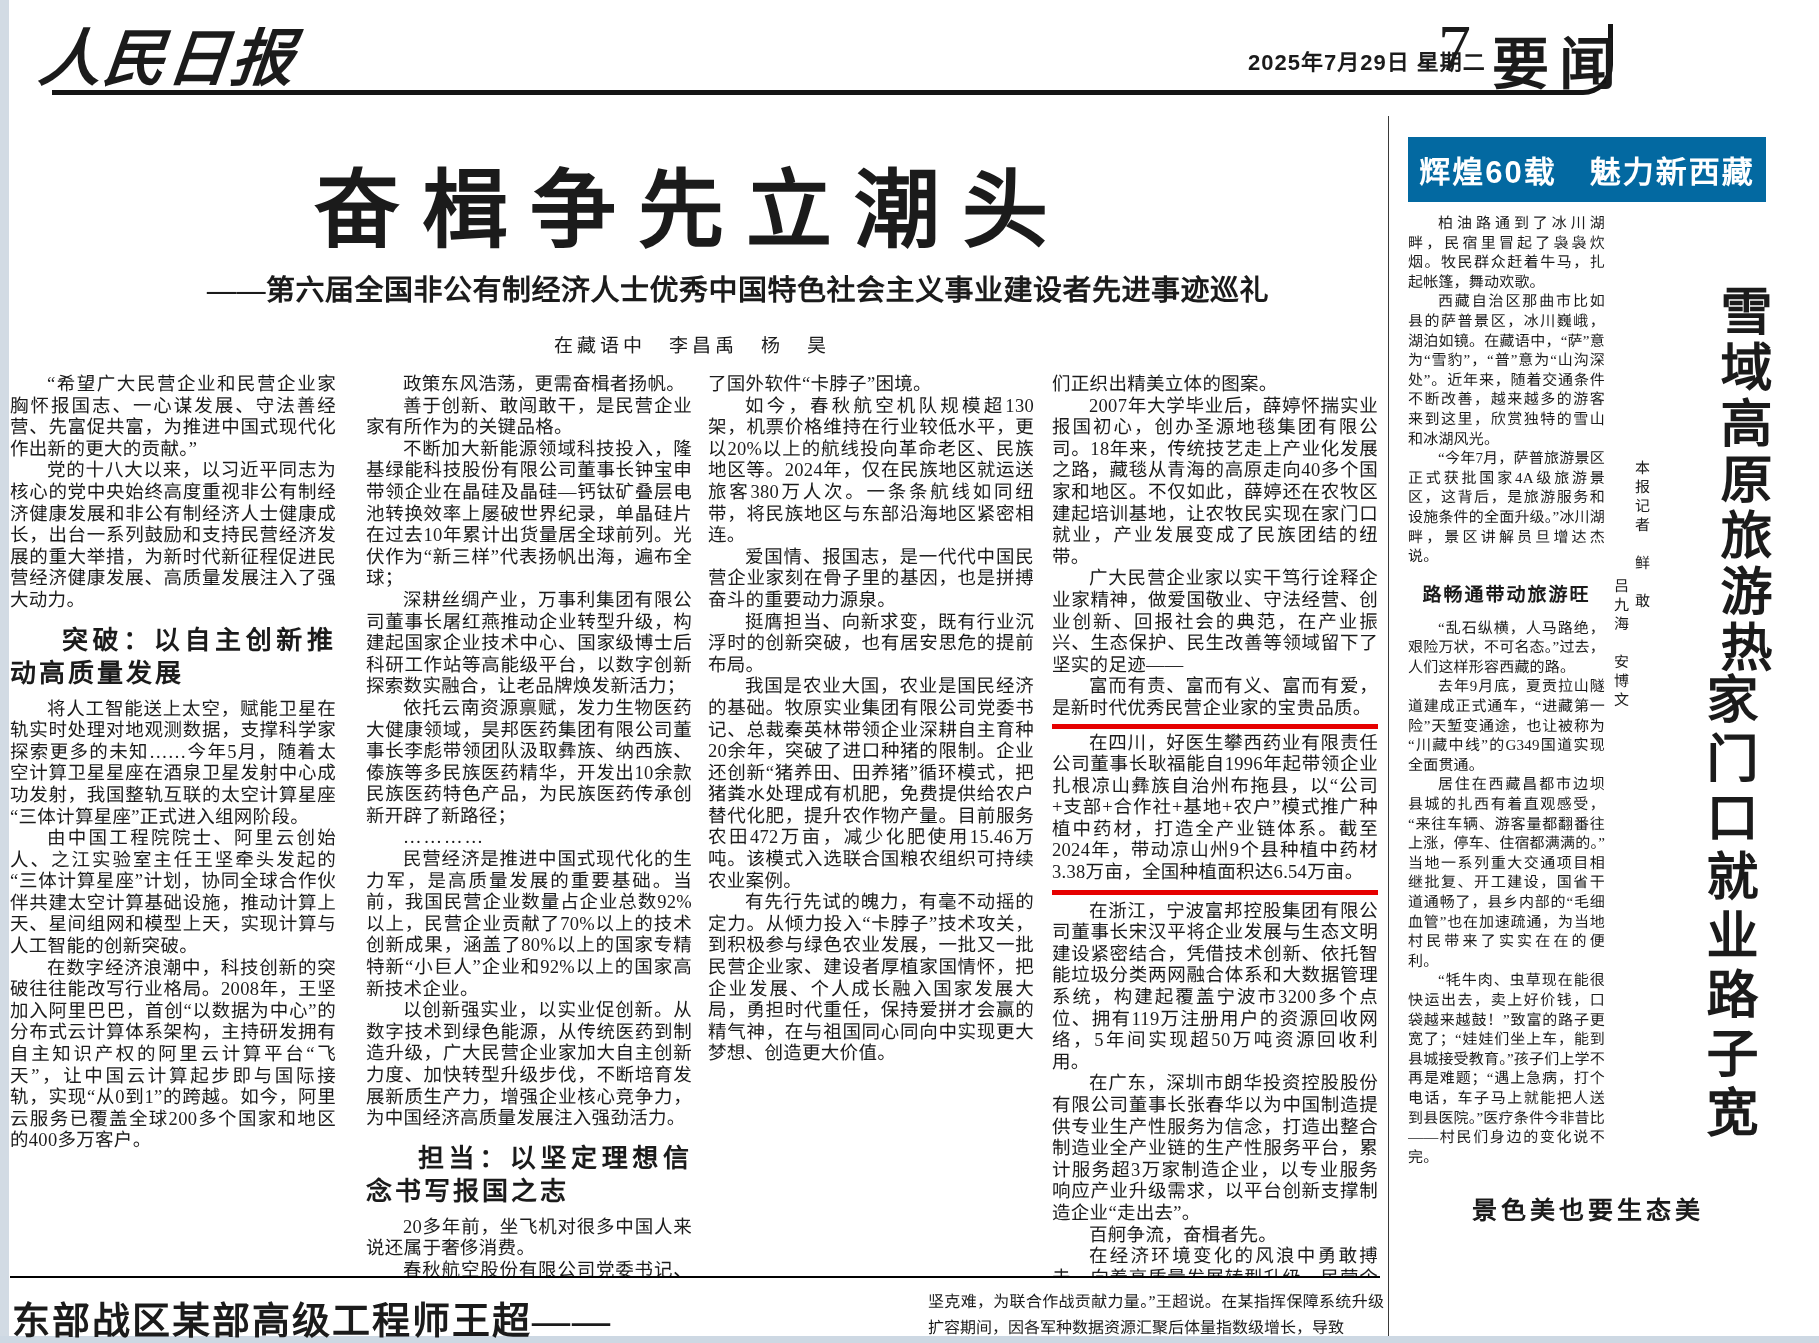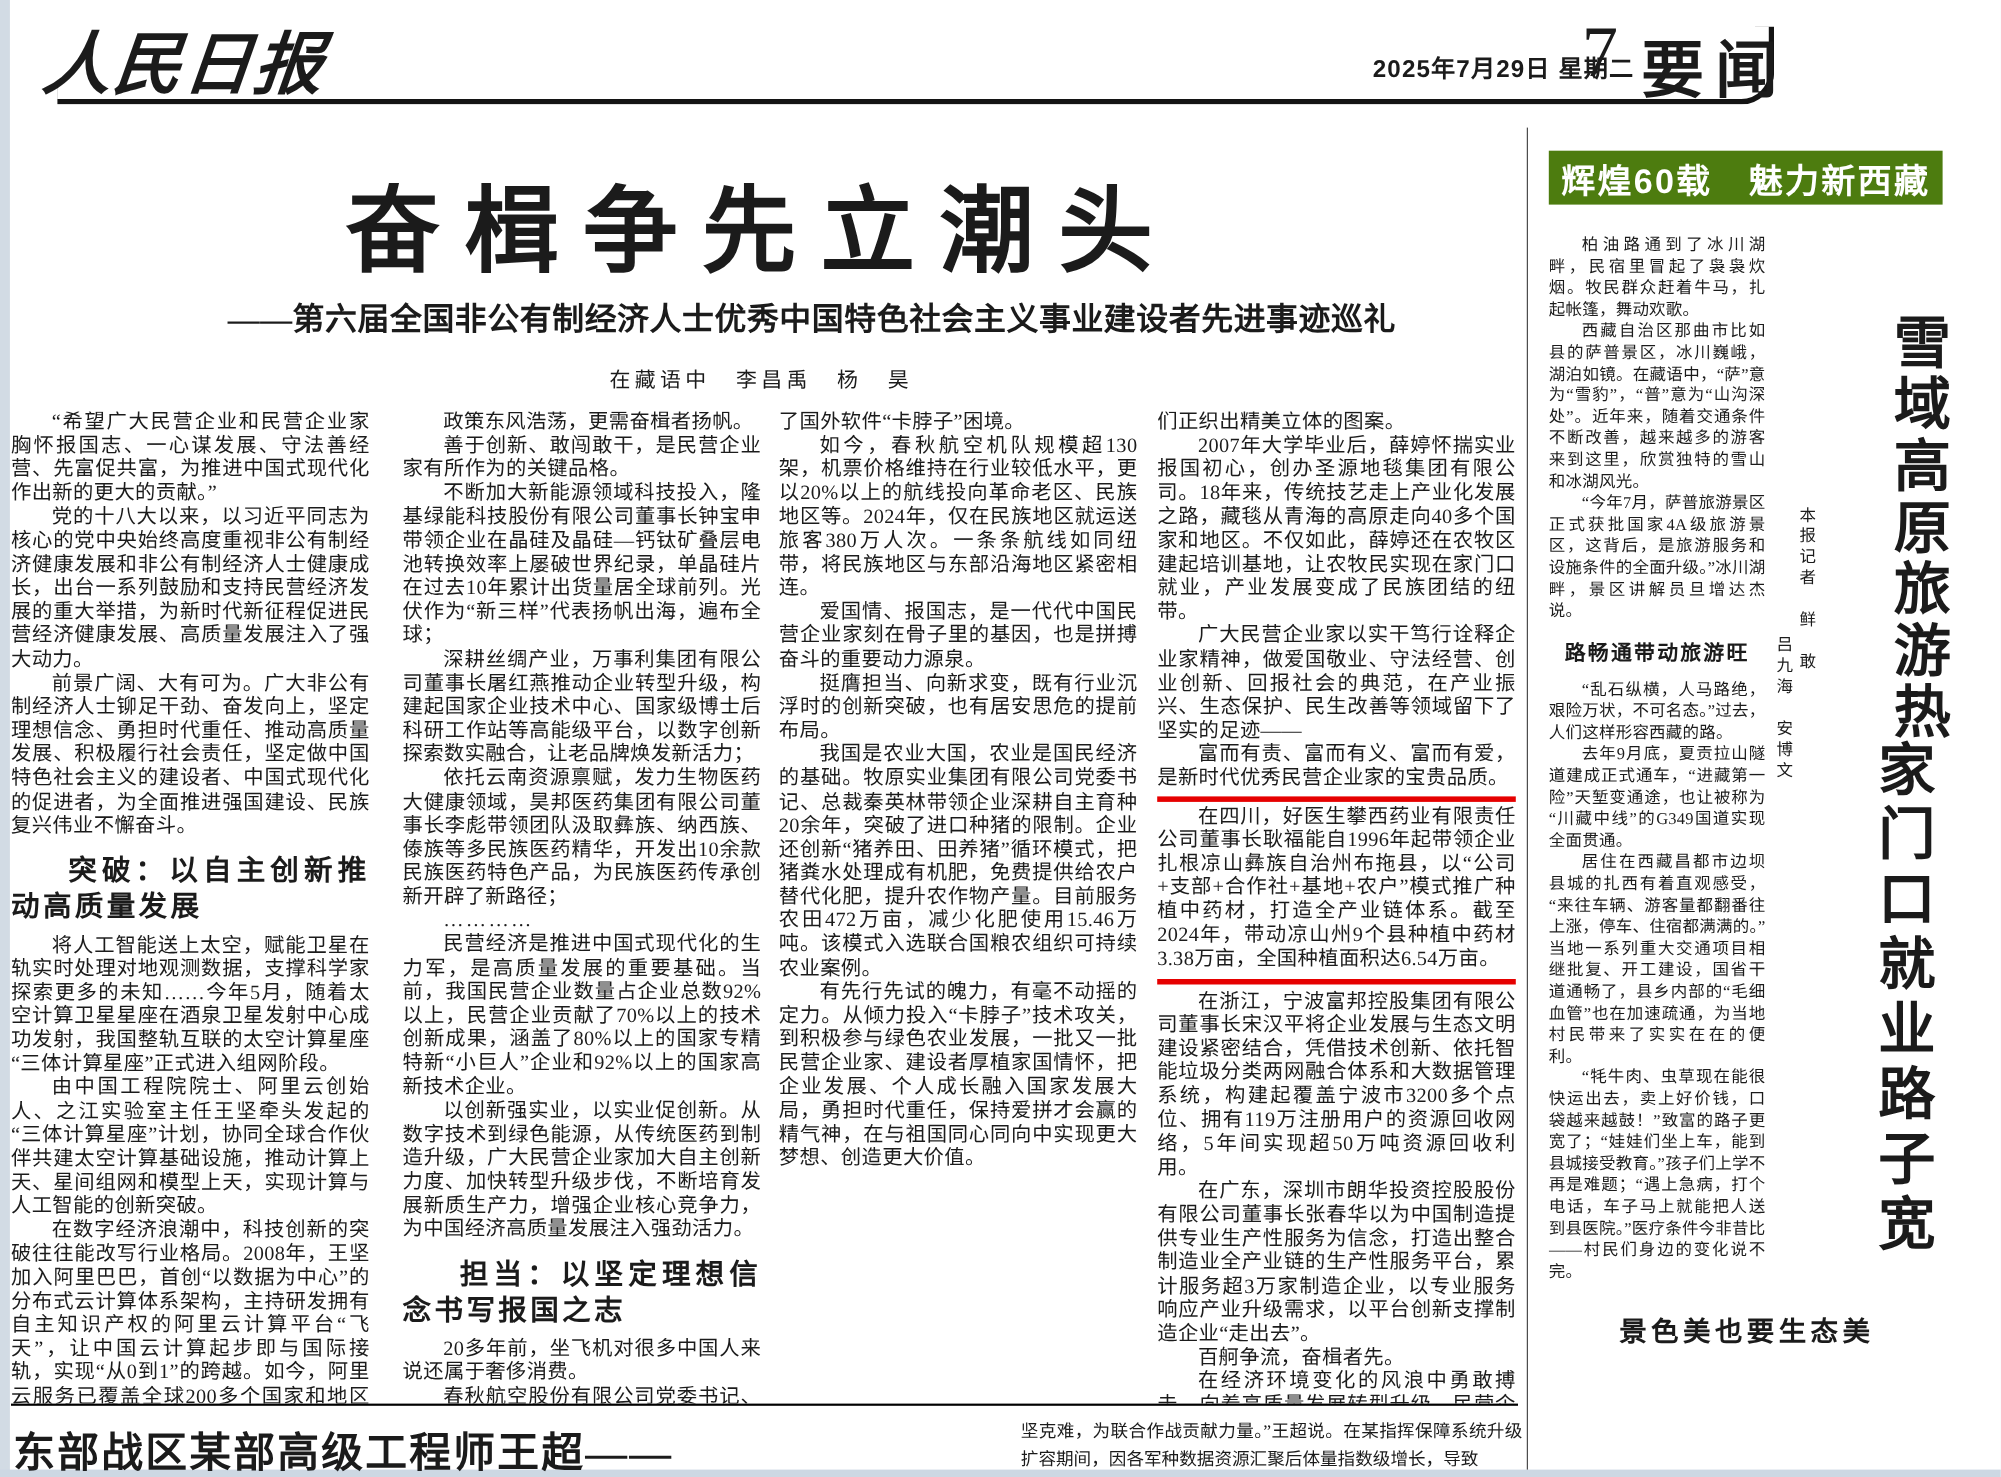--- a/index.html
+++ b/index.html
@@ -39,21 +39,21 @@
 
   .v-divider{position:absolute;left:1388px;top:116px;height:1220px;border-left:1px solid #3a3a3a;}
 
   
   .bottom-rule{position:absolute;left:10px;top:1276px;width:1370px;border-top:2px solid #000;}
   .bottom-headline{position:absolute;left:12px;top:1290px;font-size:38px;font-weight:700;letter-spacing:2px;white-space:nowrap;}
   .bottom-snippet{position:absolute;left:928px;top:1289px;width:456px;height:54px;overflow:hidden;
                   font-size:16px;line-height:26px;text-align:justify;}
 
   
-  .banner{position:absolute;left:1408px;top:137px;width:358px;height:49px;background:#4d7c0f;color:#ffffff;
+  .banner{position:absolute;left:1408px;top:137px;width:358px;height:65px;background:#0369a1;color:#ffffff;
           display:flex;align-items:center;justify-content:center;font-family:"Liberation Sans","DejaVu Sans",sans-serif;
           font-weight:700;font-size:31px;letter-spacing:2px;}
   .tibet-col{position:absolute;left:1408px;top:214px;width:197px;height:952px;overflow:hidden;
              font-size:15px;line-height:19.6px;letter-spacing:0.2px;text-align:justify;}
   .tibet-col .col-head{font-size:19px;line-height:30px;letter-spacing:2px;text-indent:0;text-align:center;margin:13px 0 9px;}
   .tibet-byline{position:absolute;left:1610px;top:460px;height:400px;writing-mode:vertical-rl;
                 font-size:15px;letter-spacing:4px;}
   .tibet-byline .bl2{padding-top:118px;}
   .v-head{position:absolute;writing-mode:vertical-rl;font-weight:900;font-size:52px;
           font-family:"Liberation Serif","DejaVu Serif",serif;}
@@ -75,21 +75,20 @@
   <div class="folio-page">7</div>
   <div class="folio-section">要闻</div>
 
   <h1 class="headline">奋楫争先立潮头</h1>
   <div class="subtitle">——第六届全国非公有制经济人士优秀中国特色社会主义事业建设者先进事迹巡礼</div>
   <div class="byline">在藏语中　李昌禹　杨　昊</div>
 
   <div class="col col-1">
       <div class="para">“希望广大民营企业和民营企业家胸怀报国志、一心谋发展、守法善经营、先富促共富，为推进中国式现代化作出新的更大的贡献。”</div>
       <div class="para">党的十八大以来，以习近平同志为核心的党中央始终高度重视非公有制经济健康发展和非公有制经济人士健康成长，出台一系列鼓励和支持民营经济发展的重大举措，为新时代新征程促进民营经济健康发展、高质量发展注入了强大动力。</div>
-      <div class="para">前景广阔、大有可为。广大非公有制经济人士铆足干劲、奋发向上，坚定理想信念、勇担时代重任、推动高质量发展、积极履行社会责任，坚定做中国特色社会主义的建设者、中国式现代化的促进者，为全面推进强国建设、民族复兴伟业不懈奋斗。</div>
       <div class="col-head">突破：以自主创新推动高质量发展</div>
       <div class="para">将人工智能送上太空，赋能卫星在轨实时处理对地观测数据，支撑科学家探索更多的未知……今年5月，随着太空计算卫星星座在酒泉卫星发射中心成功发射，我国整轨互联的太空计算星座“三体计算星座”正式进入组网阶段。</div>
       <div class="para">由中国工程院院士、阿里云创始人、之江实验室主任王坚牵头发起的“三体计算星座”计划，协同全球合作伙伴共建太空计算基础设施，推动计算上天、星间组网和模型上天，实现计算与人工智能的创新突破。</div>
       <div class="para">在数字经济浪潮中，科技创新的突破往往能改写行业格局。2008年，王坚加入阿里巴巴，首创“以数据为中心”的分布式云计算体系架构，主持研发拥有自主知识产权的阿里云计算平台“飞天”，让中国云计算起步即与国际接轨，实现“从0到1”的跨越。如今，阿里云服务已覆盖全球200多个国家和地区的400多万客户。</div>
     </div>
   <div class="col col-2">
       <div class="para">政策东风浩荡，更需奋楫者扬帆。</div>
       <div class="para">善于创新、敢闯敢干，是民营企业家有所作为的关键品格。</div>
       <div class="para">不断加大新能源领域科技投入，隆基绿能科技股份有限公司董事长钟宝申带领企业在晶硅及晶硅—钙钛矿叠层电池转换效率上屡破世界纪录，单晶硅片在过去10年累计出货量居全球前列。光伏作为“新三样”代表扬帆出海，遍布全球；</div>
       <div class="para">深耕丝绸产业，万事利集团有限公司董事长屠红燕推动企业转型升级，构建起国家企业技术中心、国家级博士后科研工作站等高能级平台，以数字创新探索数实融合，让老品牌焕发新活力；</div>

